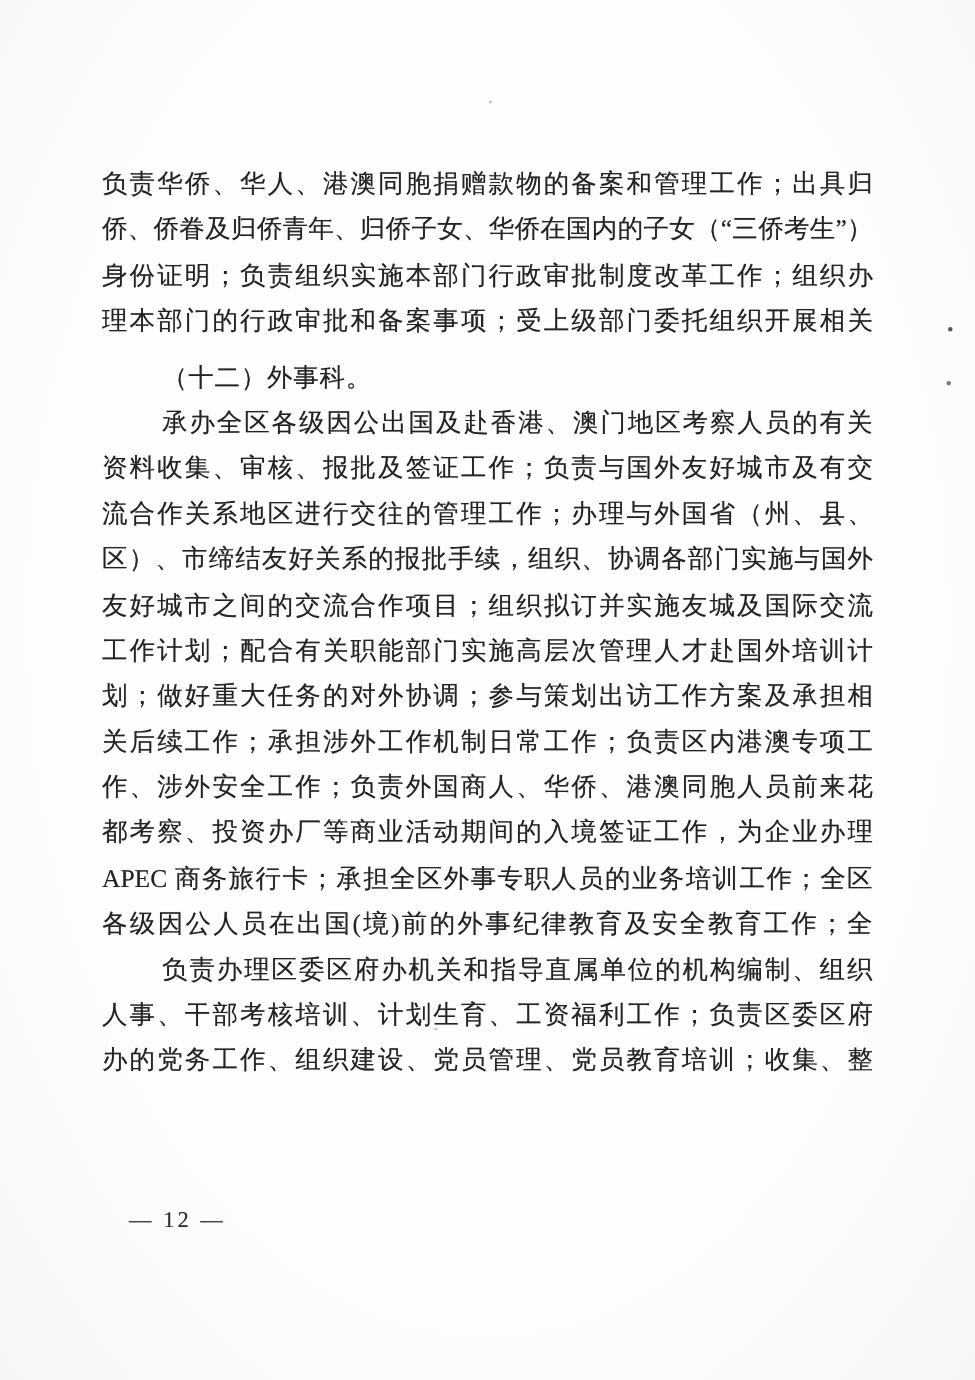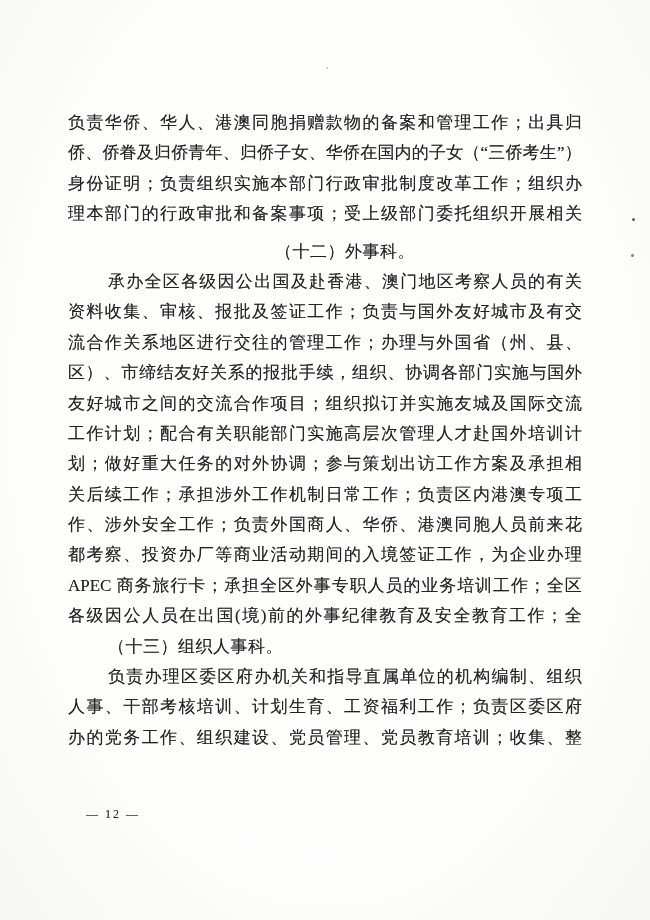--- a/index.html
+++ b/index.html
@@ -43,29 +43,28 @@
     letter-spacing: 0;
   }
   .line.justify span {
     white-space: pre;
   }
   .line.indent {
     padding-left: 40px;
   }
   .line.gap {
     margin-top: 7px;
-    text-align: center;
   }
   .page-number {
     position: absolute;
     left: 86px;
     top: 800px;
     height: 28px;
     line-height: 28px;
-    font-size: 12px;
+    font-size: 15px;
     letter-spacing: 2px;
     color: #2d2d2d;
     text-shadow: 0 0 0.5px rgba(20,20,20,0.4);
     text-align: right;
   }
   .speck {
     position: absolute;
     border-radius: 50%;
   }
   .speck-1 { left: 632px; top: 218px; width: 3px; height: 3px; background: #5a5a5a; }
@@ -554,21 +553,20 @@
         <span>及</span>
         <span>安</span>
         <span>全</span>
         <span>教</span>
         <span>育</span>
         <span>工</span>
         <span>作</span>
         <span>；</span>
         <span>全</span>
       </div>
-      <div class="line indent">（十三）组织人事科。</div>
       <div class="line indent justify">
         <span>负</span>
         <span>责</span>
         <span>办</span>
         <span>理</span>
         <span>区</span>
         <span>委</span>
         <span>区</span>
         <span>府</span>
         <span>办</span>

